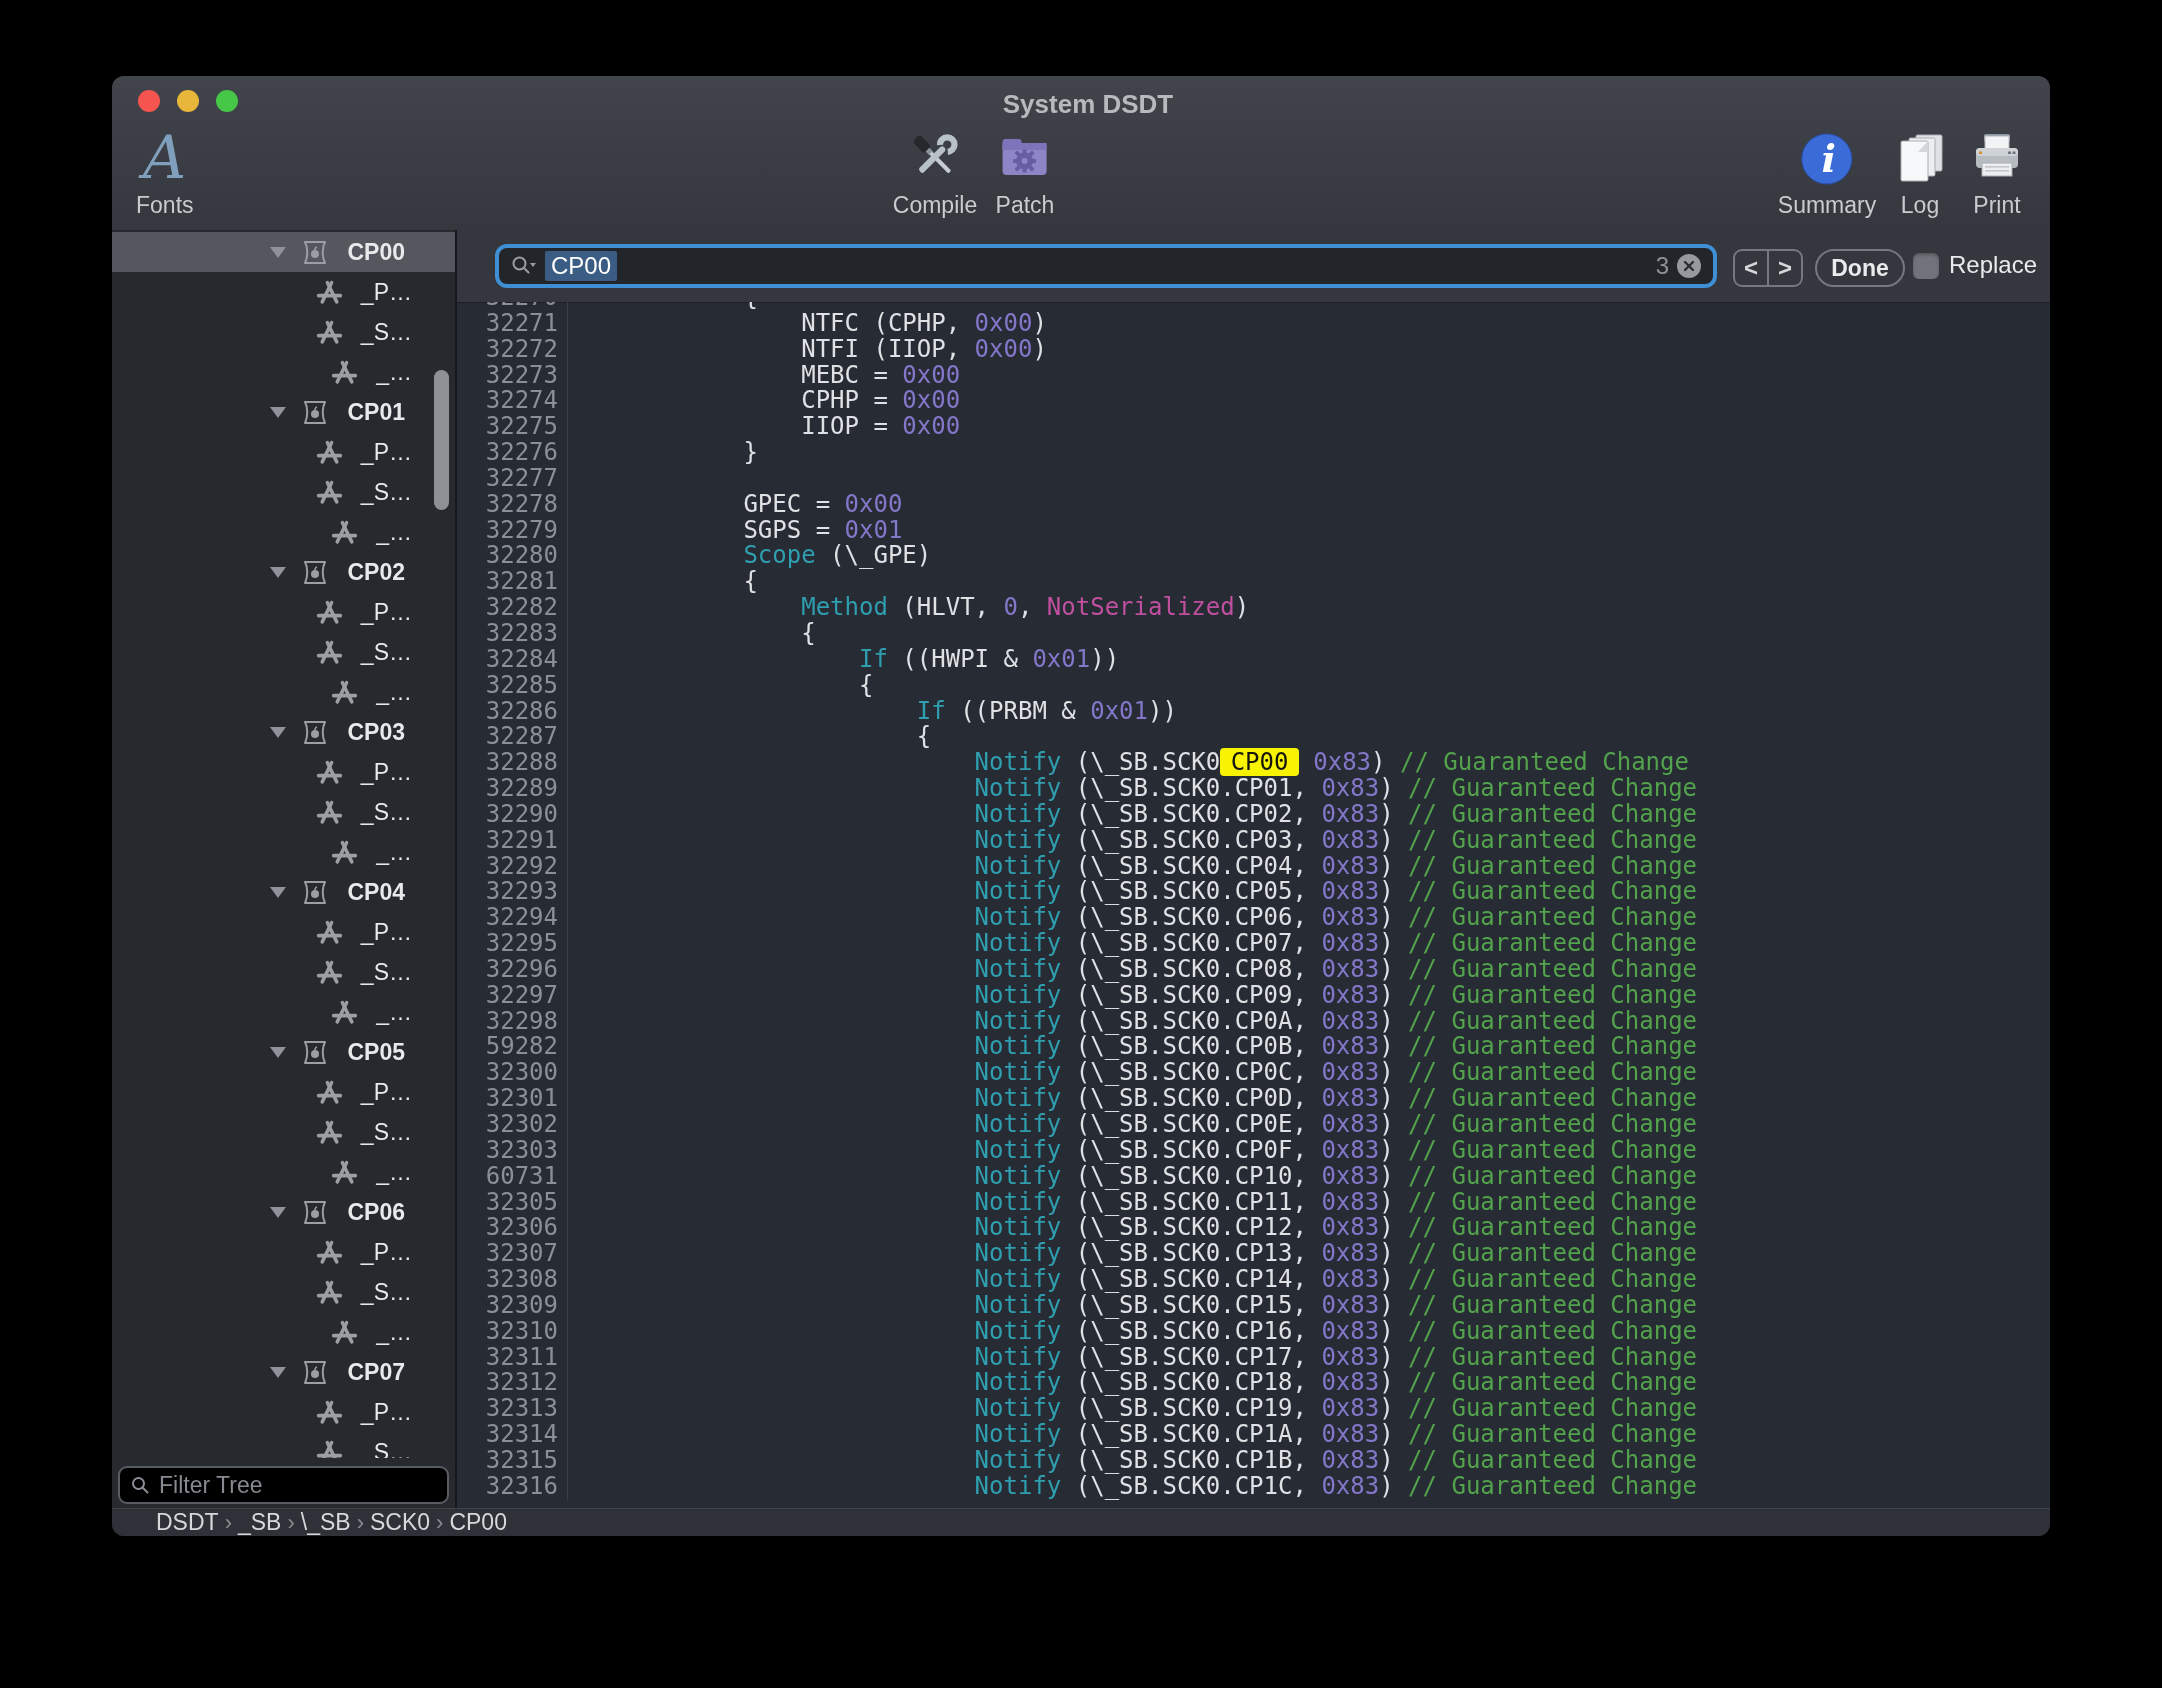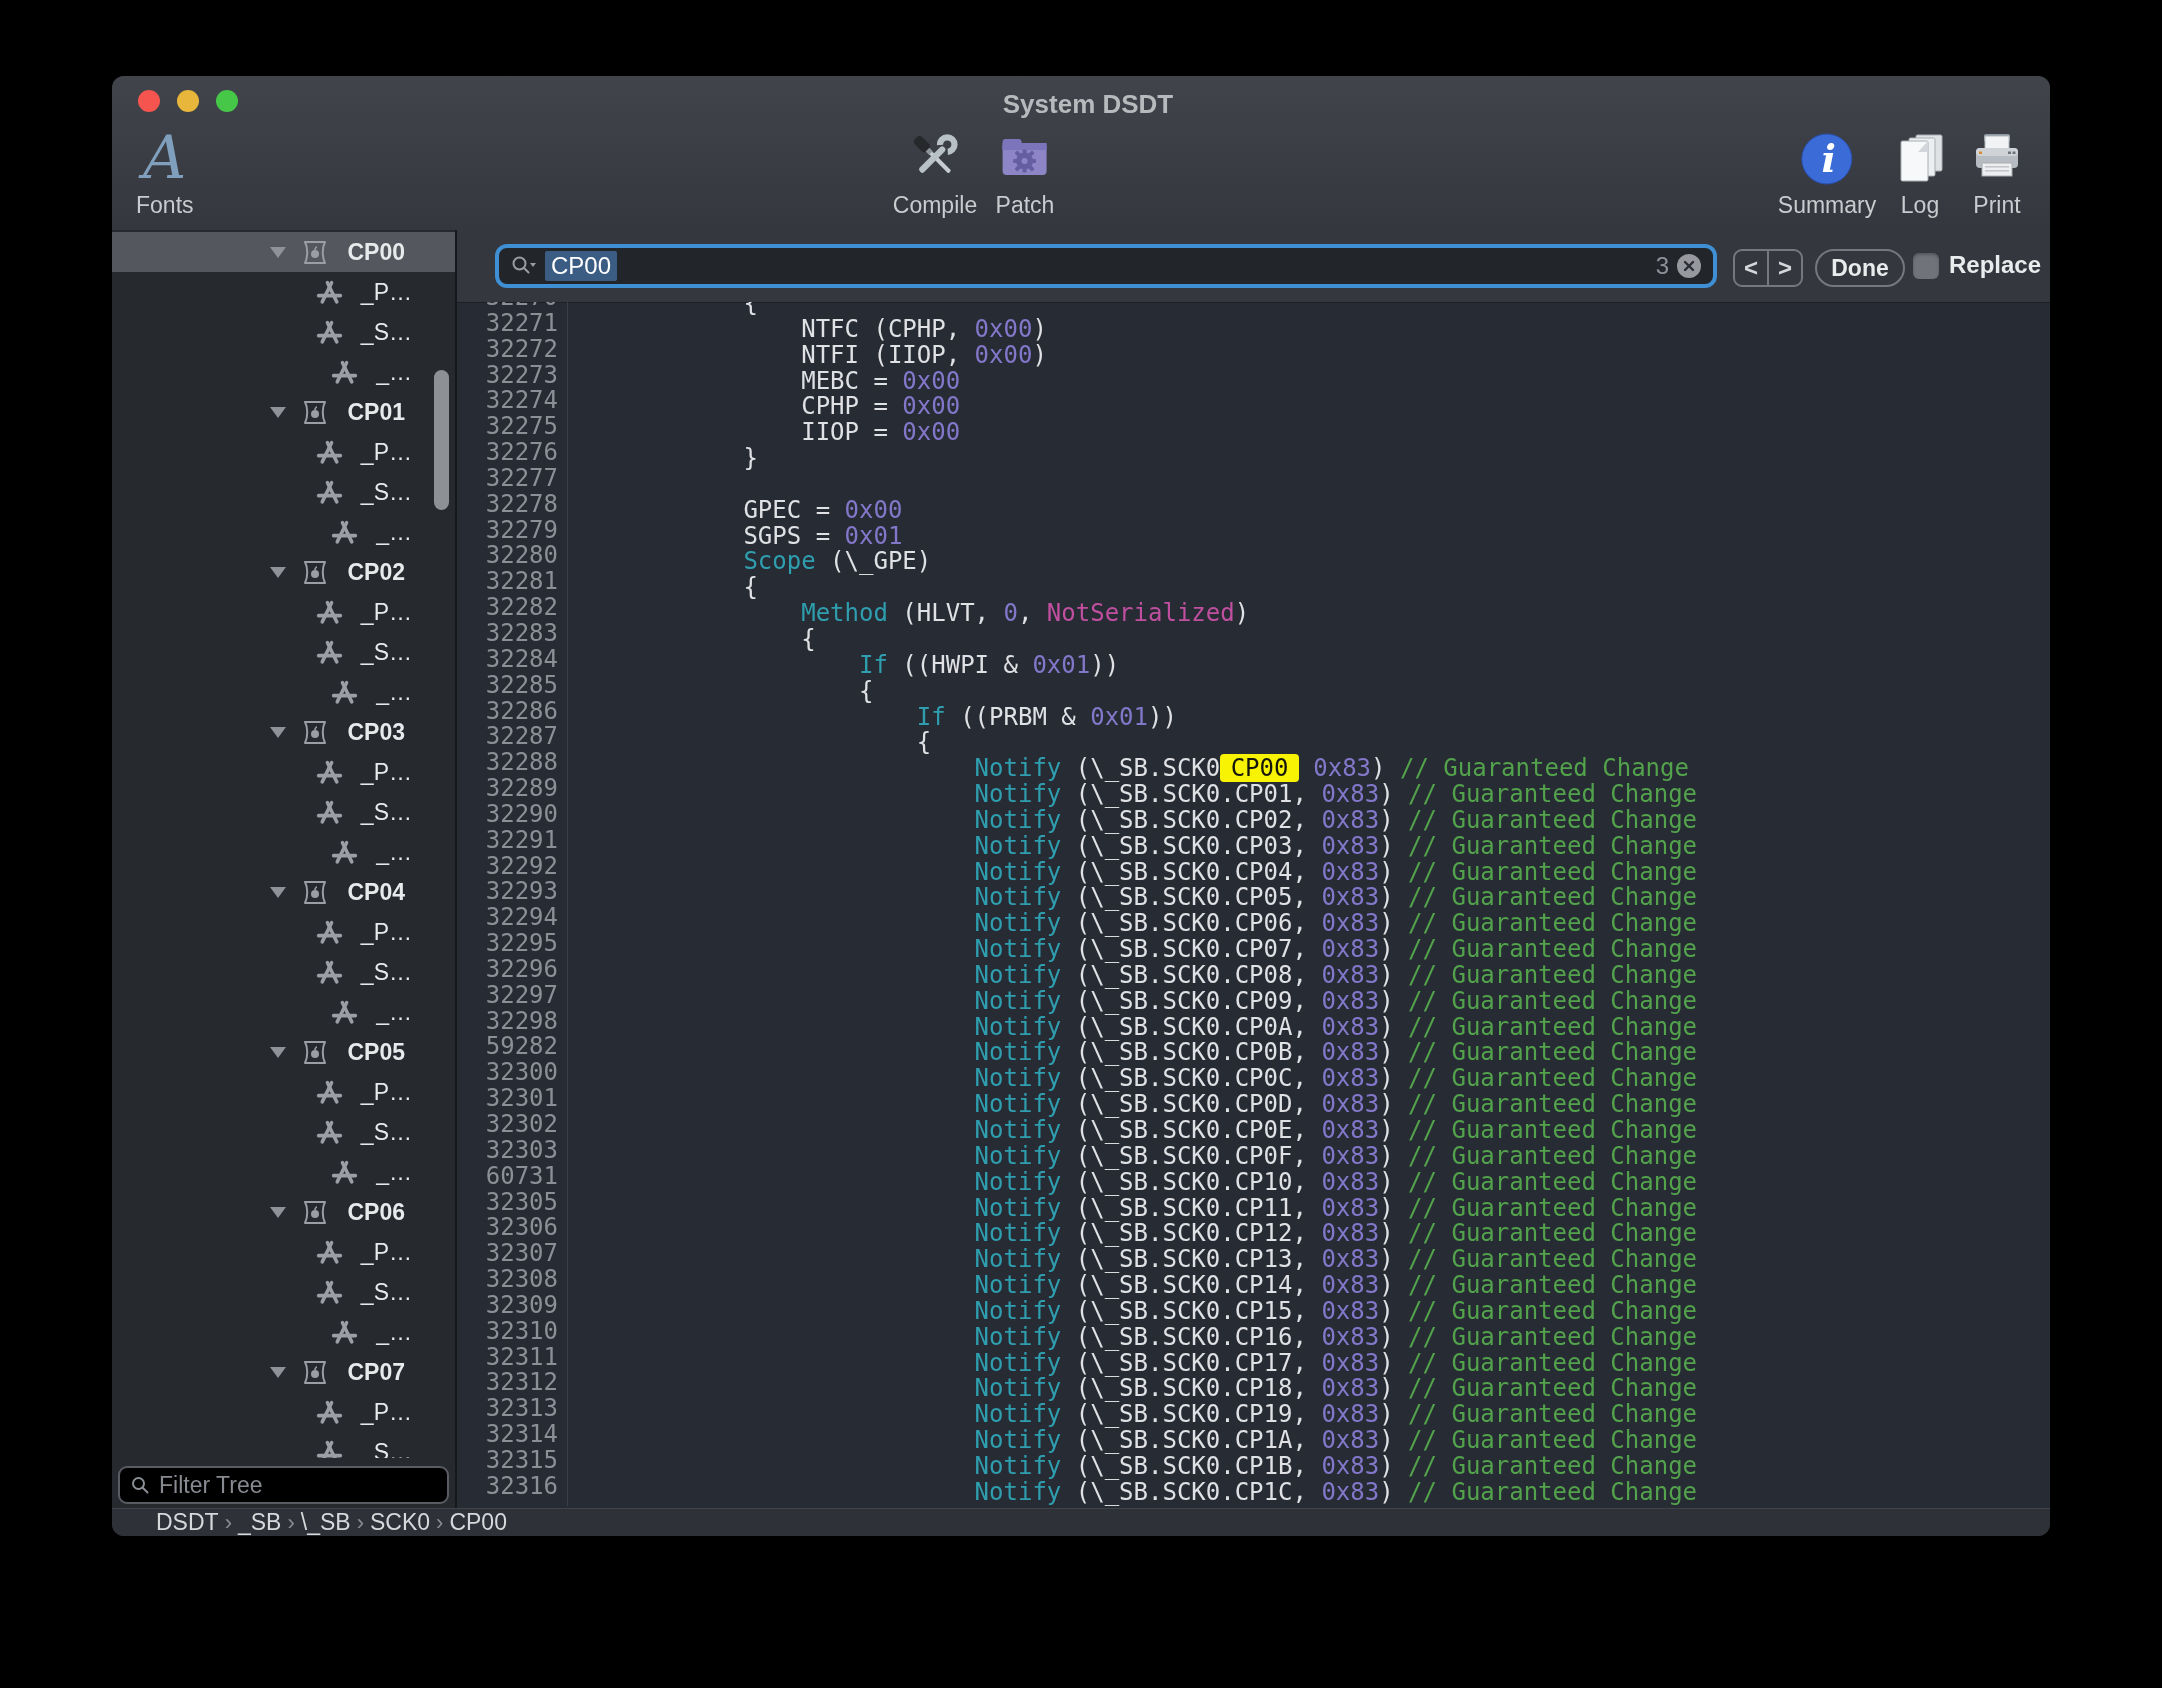--- a/index.html
+++ b/index.html
@@ -48,29 +48,29 @@
   .scount{margin-left:auto;color:#8f9298;font-size:24px;}
   .sclear{width:24px;height:24px;border-radius:50%;background:#97999e;display:flex;align-items:center;justify-content:center;}
   .navseg{position:absolute;left:1276px;top:19px;width:70px;height:38px;border:2px solid #75787e;
           border-radius:9px;display:flex;box-sizing:border-box;}
   .navseg .half{flex:1;display:flex;align-items:center;justify-content:center;color:#d5d7da;font-size:24px;font-weight:600;}
   .navseg .half:first-child{border-right:2px solid #75787e;}
   .donebtn{position:absolute;left:1358px;top:19px;width:90px;height:38px;border:2px solid #75787e;border-radius:19px;
            color:#e9ebed;font-size:23px;font-weight:600;display:flex;align-items:center;justify-content:center;box-sizing:border-box;}
   .cbox{position:absolute;left:1456px;top:23px;width:26px;height:26px;border-radius:6px;background:#70747a;
         box-shadow:inset 0 2px 3px rgba(0,0,0,.25);}
-  .cblabel{position:absolute;left:1492px;top:21px;color:#e9ebed;font-size:24px;font-weight:bold;}
+  .cblabel{position:absolute;left:1492px;top:21px;color:#e9ebed;font-size:24px;}
 
   
   .codeclip{position:absolute;left:0;top:72px;width:100%;height:1206px;overflow:hidden;}
   .codeinner{position:absolute;left:0;top:-17px;display:flex;font-family:"DejaVu Sans Mono",monospace;
              font-size:24px;line-height:25.85px;}
   .gutter{width:111px;border-right:1px solid #3a3e48;color:#8b8f96;text-align:right;box-sizing:border-box;
           padding-right:9px;flex-shrink:0;}
-  .codecol{padding-left:2px;white-space:pre;color:#dfe1e4;margin-top:6px;}
+  .codecol{padding-left:2px;white-space:pre;color:#dfe1e4;}
   .codeline{height:25.85px;}
   .tok-k{color:#2f9fb0;}
   .tok-n{color:#8377c9;}
   .tok-e{color:#c0509f;}
   .tok-c{color:#53a24c;}
   .tok-h{background:#f8f303;color:#15160a;border-radius:4px;padding:0 .72ch;}
 
   
   .crumbbar{position:absolute;left:0;top:1432px;width:100%;height:28px;background:#2e3137;
             border-top:1px solid #404349;display:flex;align-items:center;padding-left:44px;box-sizing:border-box;gap:6px;}

